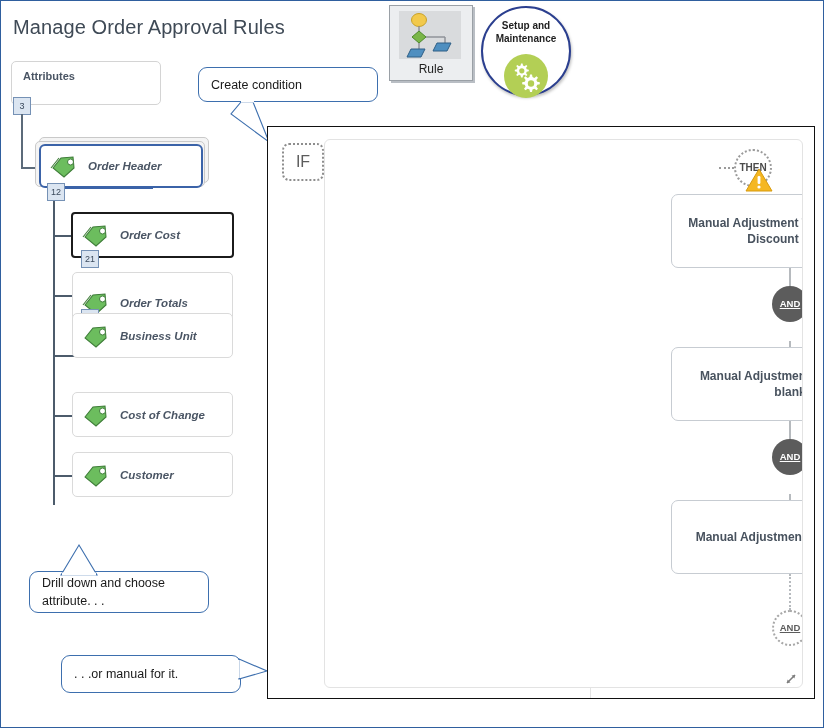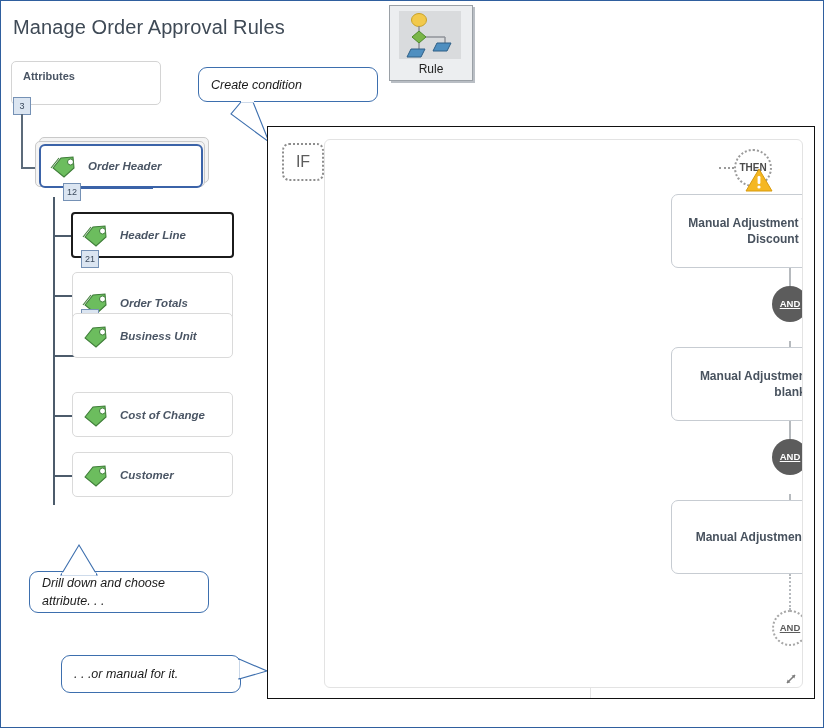--- a/index.html
+++ b/index.html
@@ -49,21 +49,21 @@
   .node .tagicon{position:absolute;left:8px;top:50%;transform:translateY(-50%);width:34px;height:30px;}
   .node.selected-blue{border:2px solid #3b63a8;border-radius:6px;}
   .node.selected-black{border:2px solid #1b1b1b;border-radius:4px;}
 
   
   .stack{position:absolute;border:1px solid #c9c9c9;border-radius:5px;background:#f4f4f4;}
 
   
   .callout{
     position:absolute;border:1px solid #3d6fae;border-radius:9px;background:#fff;
-    box-sizing:border-box;color:#1a1a1a;font-size:12.5px;font-style:italic;
+    box-sizing:border-box;color:#1a1a1a;font-size:12.5px;
   }
   .callout .ctext{position:absolute;left:12px;top:50%;transform:translateY(-50%);
     line-height:1.45;white-space:pre-line;}
 
   
   .rule-btn{
     position:absolute;left:388px;top:4px;width:84px;height:76px;
     background:#eceef0;border:1px solid #9aa0a6;box-sizing:border-box;
     box-shadow:2px 2px 0 #b9bec4;
   }
@@ -161,20 +161,34 @@
         <line x1="20" y1="32" x2="20" y2="38" stroke="#8a8f94" stroke-width="1.4"></line>
         <line x1="27" y1="26" x2="46" y2="26" stroke="#8a8f94" stroke-width="1.4"></line>
         <line x1="46" y1="26" x2="46" y2="32" stroke="#8a8f94" stroke-width="1.4"></line>
         <polygon points="12,38 26,38 22,46 8,46" fill="#4f8fc0" stroke="#2f5f86" stroke-width="1"></polygon>
         <polygon points="38,32 52,32 48,40 34,40" fill="#4f8fc0" stroke="#2f5f86" stroke-width="1"></polygon>
       </svg>
     </div>
     <div class="rlabel">Rule</div>
   </div>
 
+  <div class="setup-circle">
+    <div class="stext">Setup and
+Maintenance</div>
+    <div class="gearball">
+      <svg width="44" height="44" viewBox="0 0 44 44">
+        <g fill="#ffffff">
+          <path d="M17 9.5l1.6.0 .4 2.1 1.5.6 1.7-1.3 1.2 1.2-1.3 1.7 .6 1.5 2.1 .4v1.6l-2.1 .4-.6 1.5 1.3 1.7-1.2 1.2-1.7-1.3-1.5 .6-.4 2.1h-1.6l-.4-2.1-1.5-.6-1.7 1.3-1.2-1.2 1.3-1.7-.6-1.5-2.1-.4v-1.6l2.1-.4 .6-1.5-1.3-1.7 1.2-1.2 1.7 1.3 1.5-.6z"></path>
+          <circle cx="17.8" cy="16.8" r="2.6" fill="#b3cf55"></circle>
+          <path d="M26 20.5l2.0 .0 .5 2.6 1.9 .8 2.1-1.6 1.5 1.5-1.6 2.1 .8 1.9 2.6 .5v2.0l-2.6 .5-.8 1.9 1.6 2.1-1.5 1.5-2.1-1.6-1.9 .8-.5 2.6h-2.0l-.5-2.6-1.9-.8-2.1 1.6-1.5-1.5 1.6-2.1-.8-1.9-2.6-.5v-2.0l2.6-.5 .8-1.9-1.6-2.1 1.5-1.5 2.1 1.6 1.9-.8z"></path>
+          <circle cx="27" cy="29.5" r="3.2" fill="#b3cf55"></circle>
+        </g>
+      </svg>
+    </div>
+  </div>
 
   <div class="attr-box">
     <div class="lbl">Attributes</div>
   </div>
   <div class="badge" style="left:12px;top:96px;">3</div>
 
   <div class="tline v" style="left:20px;top:113px;height:55px;"></div>
   <div class="tline h" style="left:20px;top:166px;width:20px;"></div>
   <div class="tline h" style="left:62px;top:186px;width:90px;background:#3b63a8;"></div>
   <div class="tline v thin" style="left:52px;top:196px;height:308px;"></div>
@@ -191,31 +205,31 @@
       <svg width="34" height="30" viewBox="0 0 34 30">
         <g stroke="#3f7d39" stroke-width="1.1">
           <path d="M4 17 L12 7 L24 6 L25 17 L15 26 Z" fill="#6cbd5e"></path>
         </g>
         <circle cx="21.5" cy="11" r="3" fill="#ffffff" stroke="#3f7d39" stroke-width="1"></circle>
         <path d="M2 17 L10 7" stroke="#3f7d39" stroke-width="1.1" fill="none"></path>
       </svg>
     </span>
     <span class="nlabel">Order Header</span>
   </div>
-  <div class="badge" style="left:46px;top:182px;margin-left:16px;">12</div>
+  <div class="badge" style="left:46px;top:182px;">12</div>
 
   <div class="node selected-black" style="left:70px;top:211px;width:163px;height:46px;">
     <span class="tagicon">
       <svg width="34" height="30" viewBox="0 0 34 30">
         <path d="M4 17 L12 7 L24 6 L25 17 L15 26 Z" fill="#6cbd5e" stroke="#3f7d39" stroke-width="1.1"></path>
         <circle cx="21.5" cy="11" r="3" fill="#ffffff" stroke="#3f7d39" stroke-width="1"></circle>
         <path d="M2 17 L10 7" stroke="#3f7d39" stroke-width="1.1" fill="none"></path>
       </svg>
     </span>
-    <span class="nlabel">Header Line</span>
+    <span class="nlabel">Order Cost</span>
   </div>
   <div class="badge" style="left:80px;top:249px;">21</div>
 
   <div class="node" style="left:71px;top:271px;width:161px;height:61px;">
     <span class="tagicon">
       <svg width="34" height="30" viewBox="0 0 34 30">
         <path d="M4 17 L12 7 L24 6 L25 17 L15 26 Z" fill="#6cbd5e" stroke="#3f7d39" stroke-width="1.1"></path>
         <circle cx="21.5" cy="11" r="3" fill="#ffffff" stroke="#3f7d39" stroke-width="1"></circle>
         <path d="M2 17 L10 7" stroke="#3f7d39" stroke-width="1.1" fill="none"></path>
       </svg>

